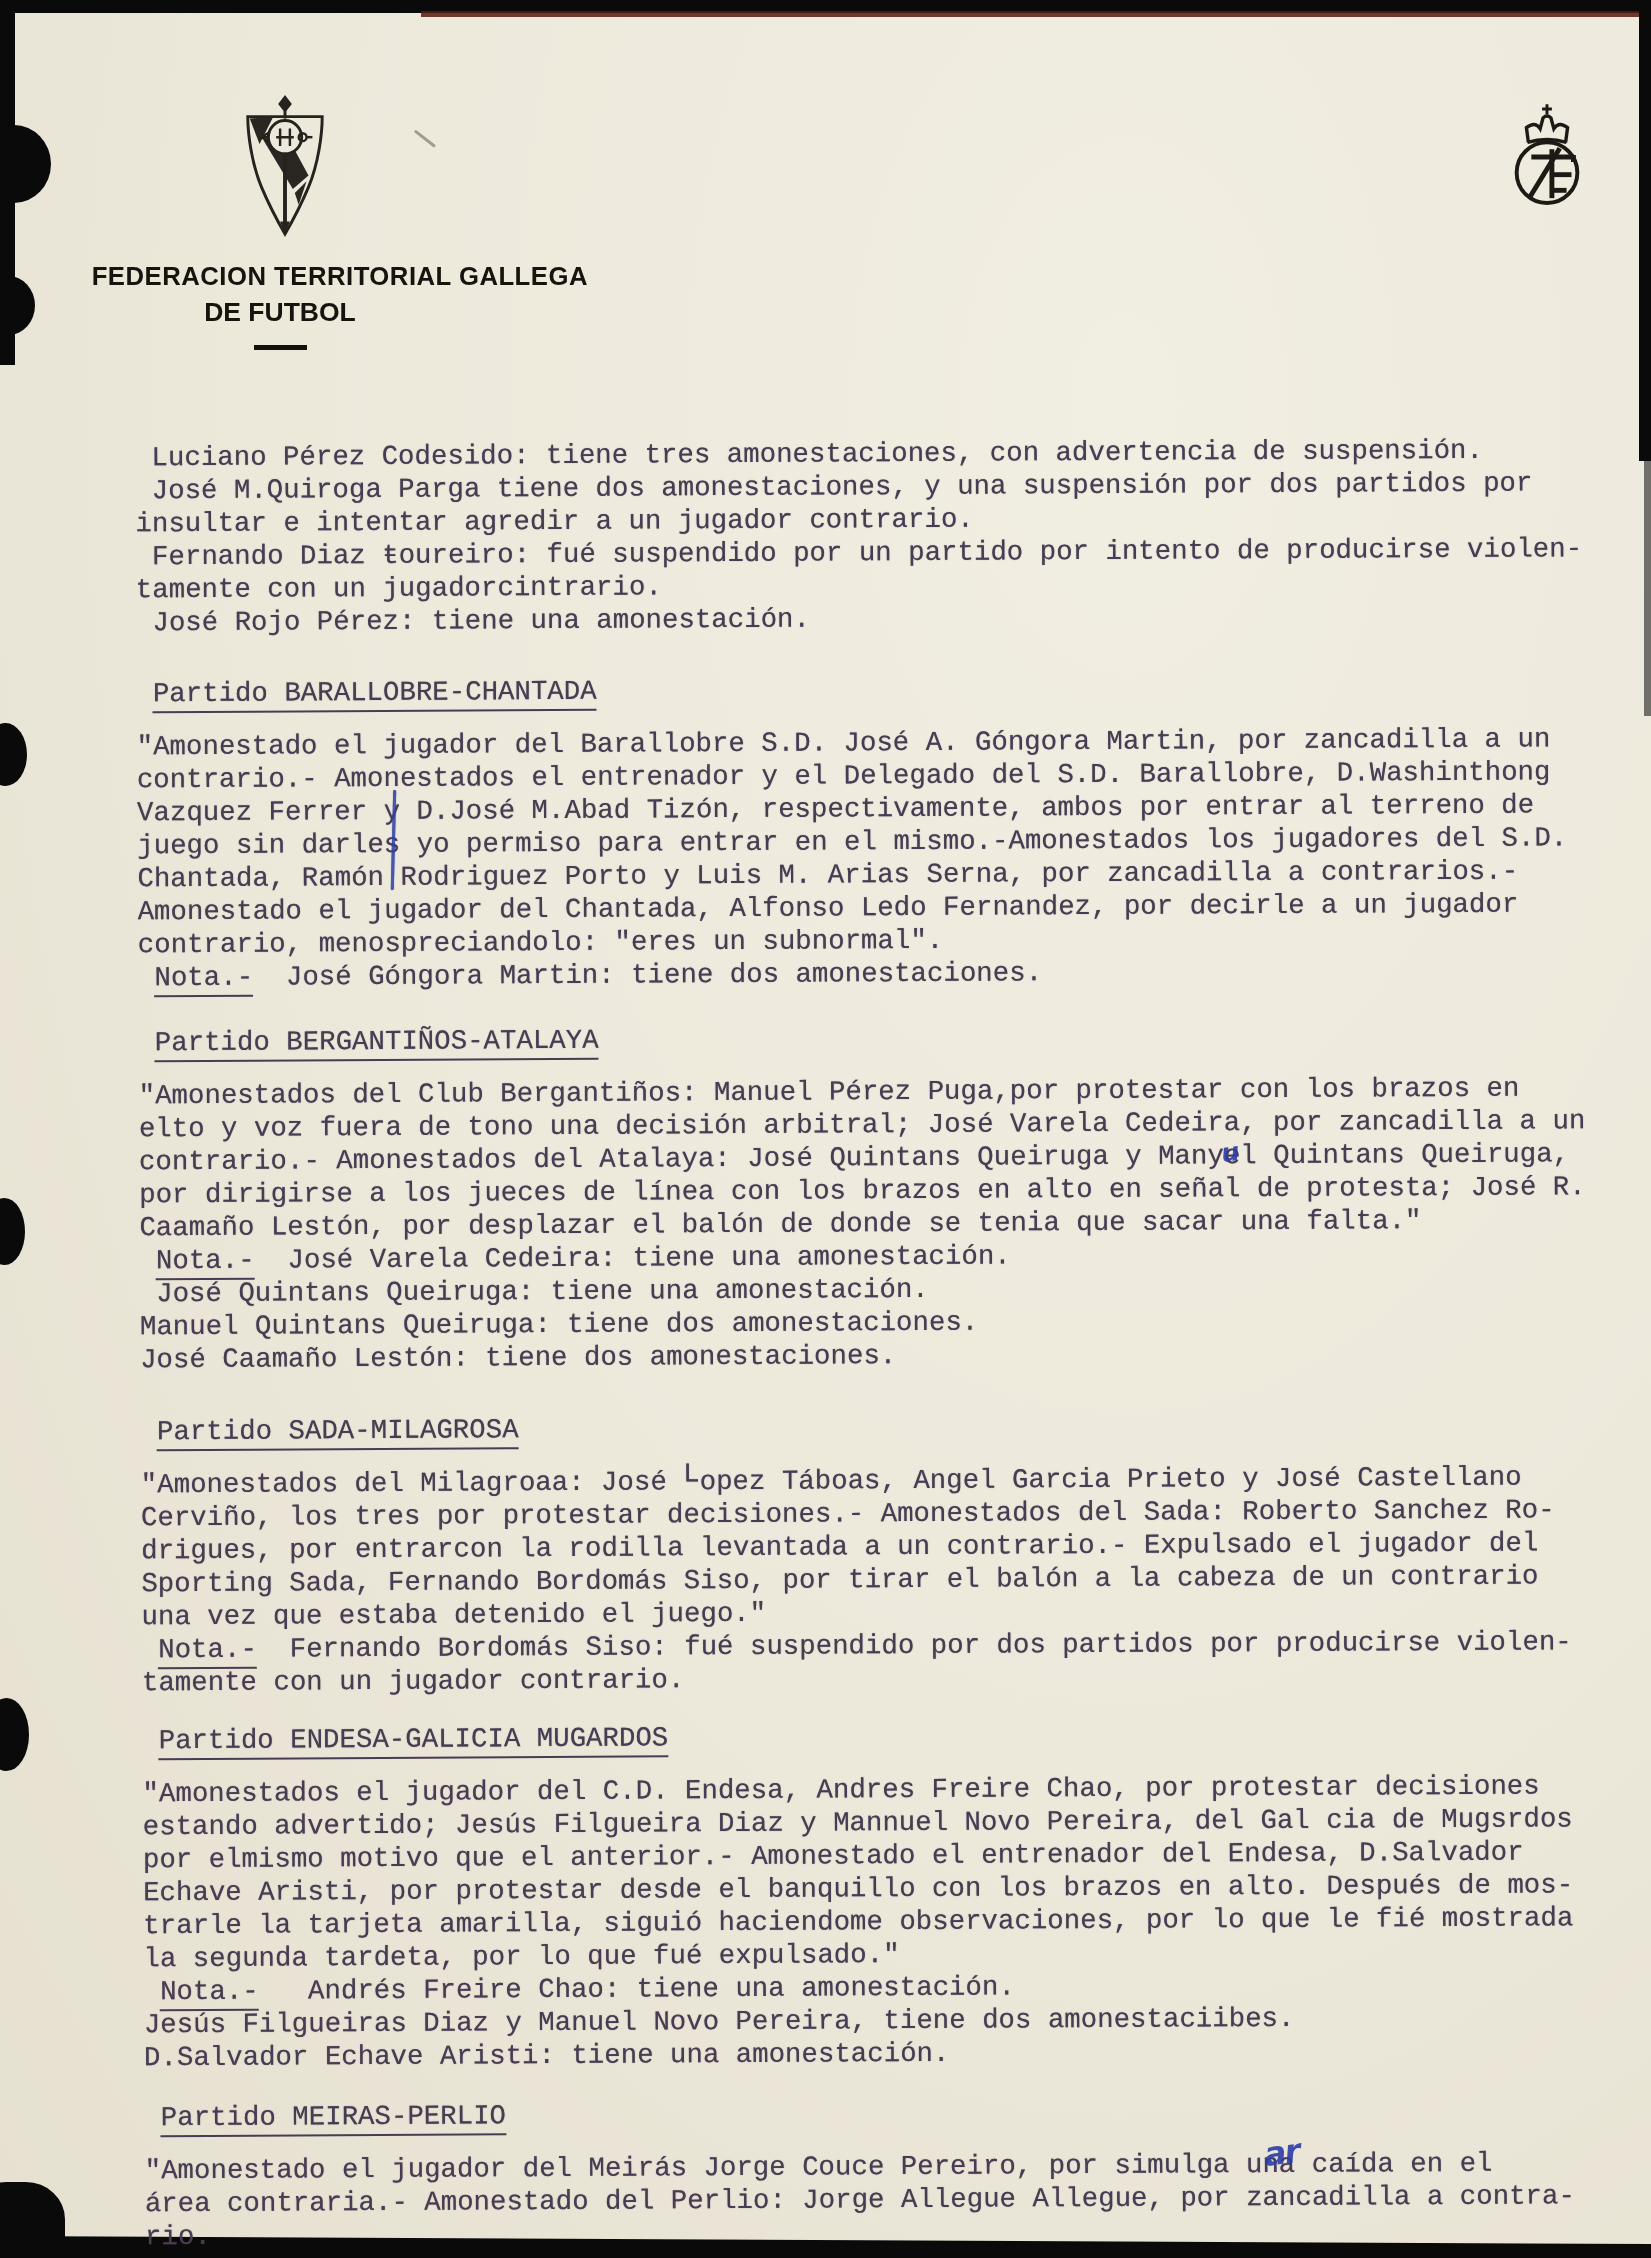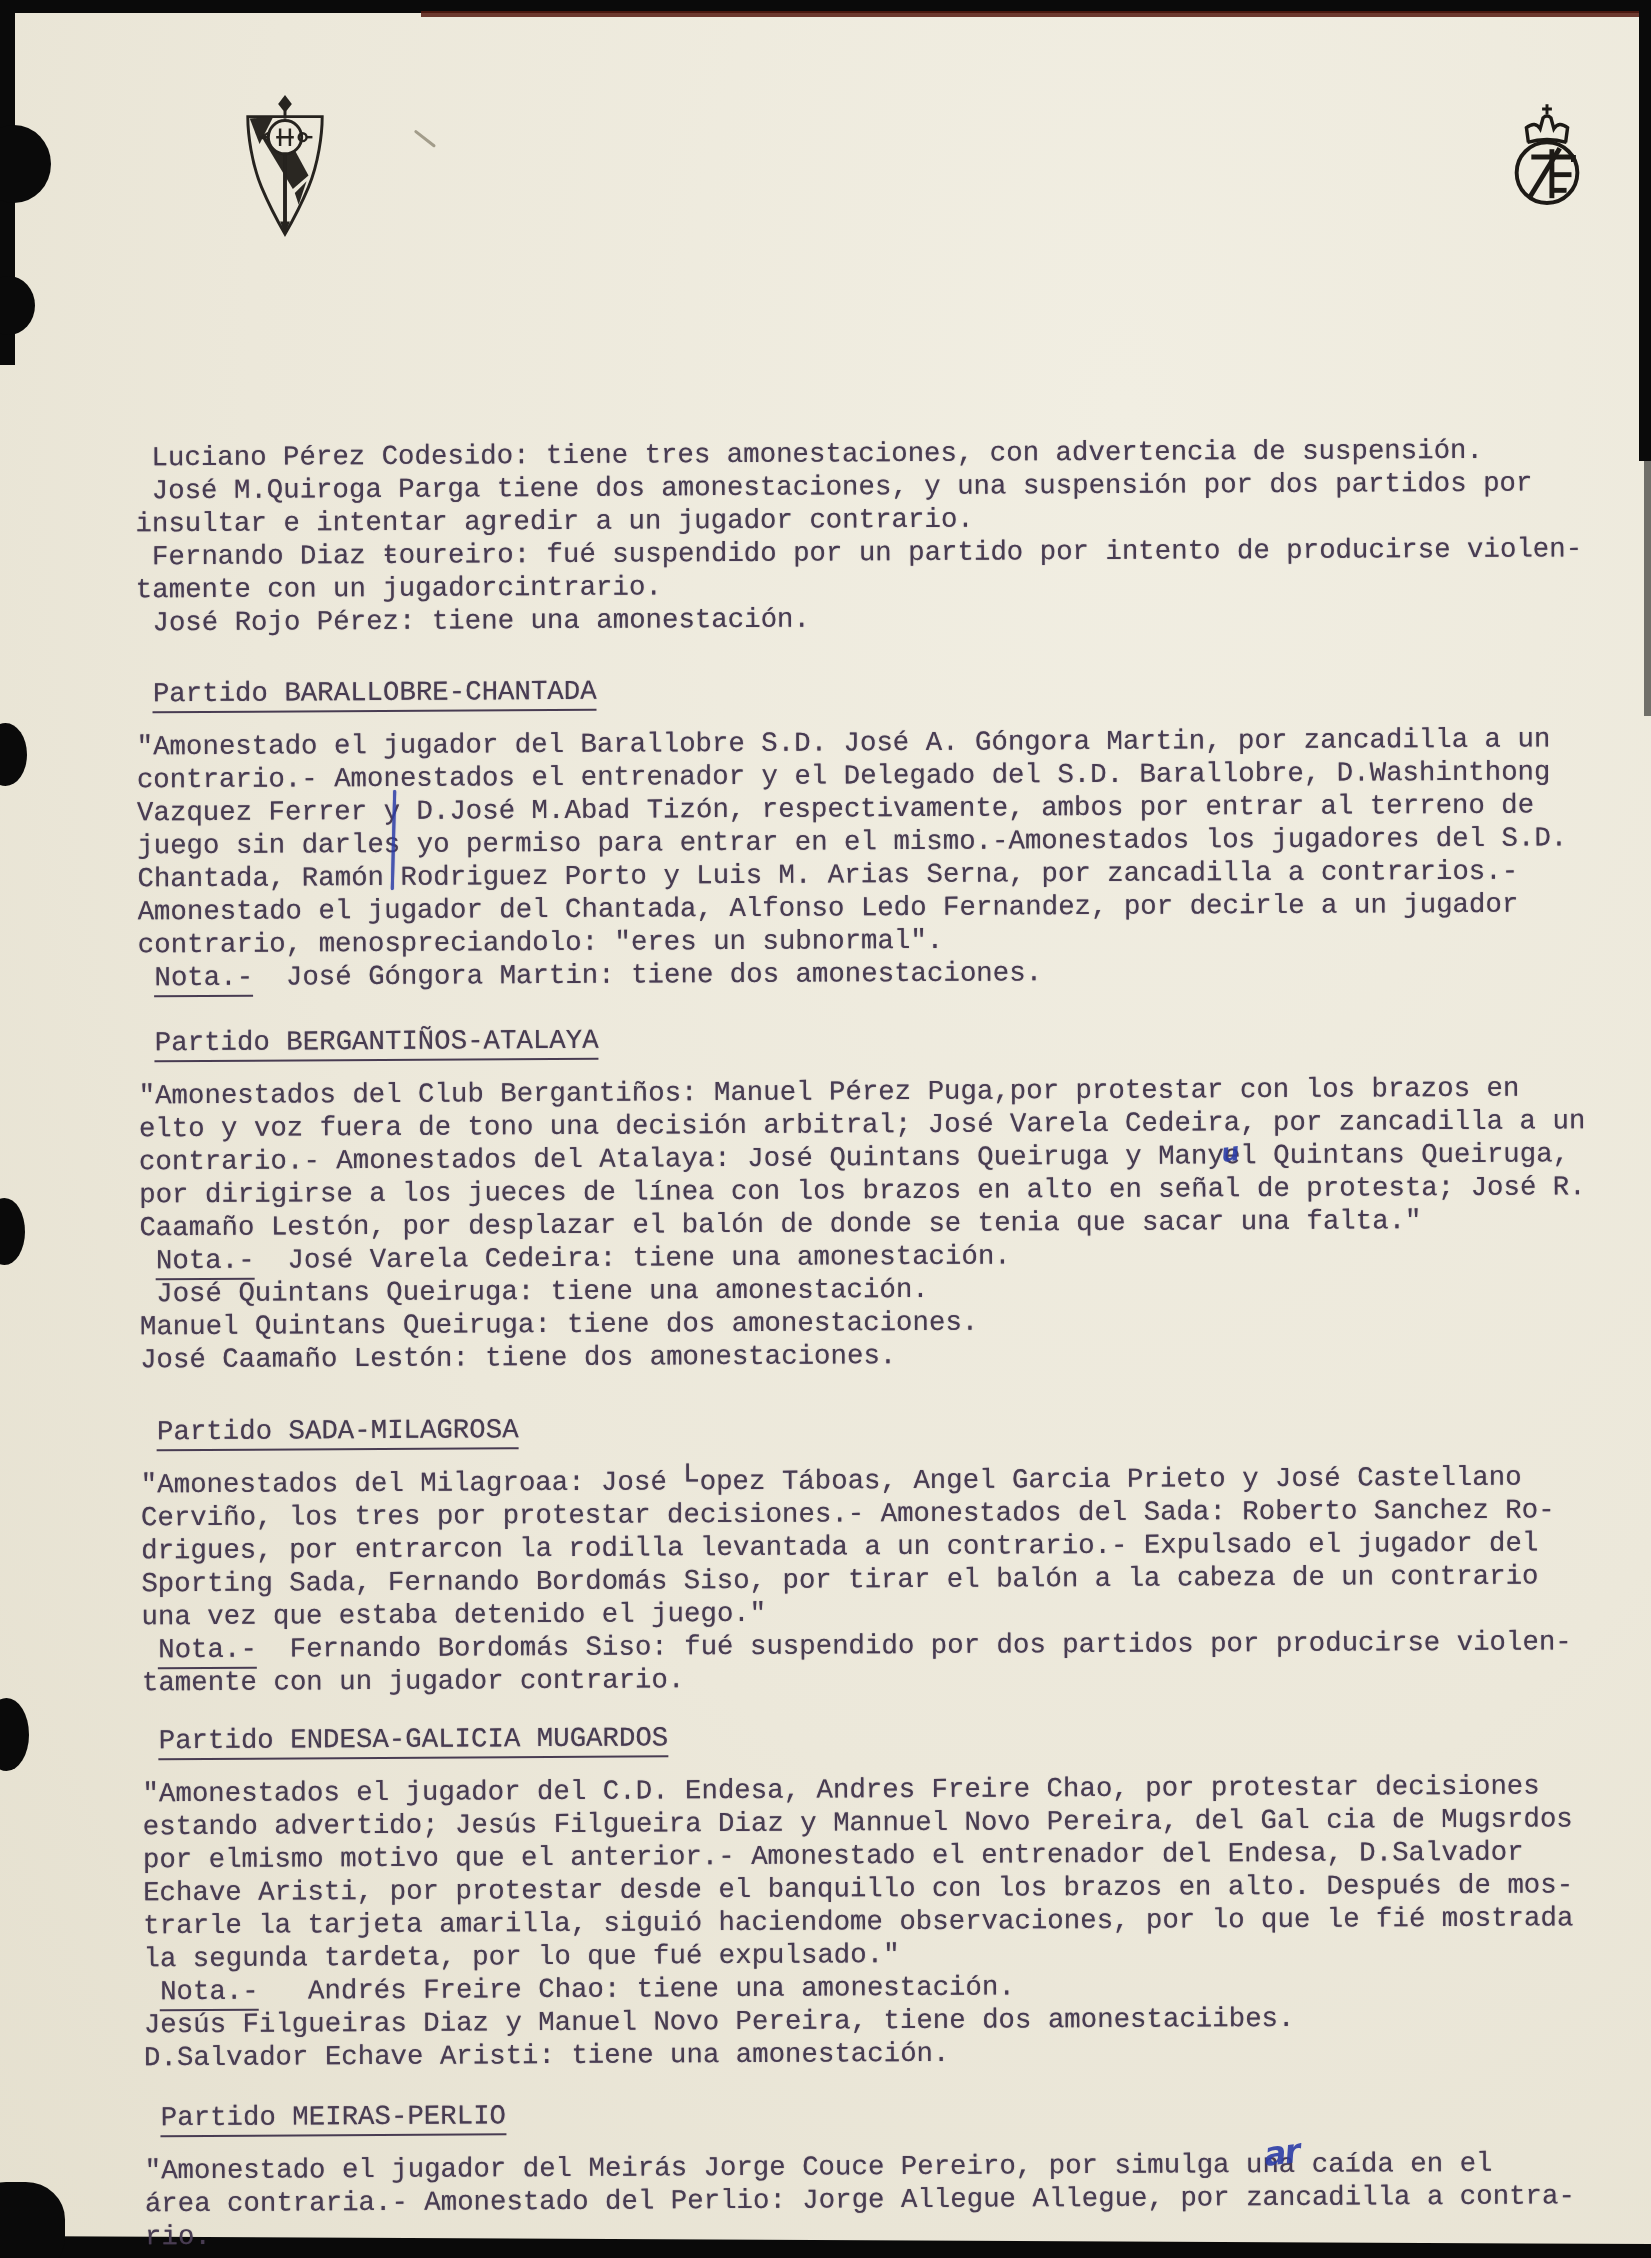--- a/index.html
+++ b/index.html
@@ -100,20 +100,25 @@
       <path d="M28 45 Q48 39 68 45" stroke-width="3.5"></path>
       <circle cx="48" cy="76" r="31" stroke-width="4"></circle>
       <path d="M31 100 L61 51" stroke-width="5"></path>
       <path d="M53 52 V102" stroke-width="5"></path>
       <path d="M32 60 H75 M75 58 v7" stroke-width="5"></path>
       <path d="M53 78 H73" stroke-width="5"></path>
       <path d="M53 94 H68" stroke-width="5"></path>
     </g>
   </svg>
 
+  <div class="org">
+    <div class="l1">FEDERACION TERRITORIAL GALLEGA</div>
+    <div class="l2">DE FUTBOL</div>
+    <div class="dash"></div>
+  </div>
 
   <main class="doc"><section class="section"><div class="line"><span> Luciano Pérez Codesido: tiene tres amonestaciones, con advertencia de suspensión.</span></div><div class="line"><span> José M.Quiroga Parga tiene dos amonestaciones, y una suspensión por dos partidos por</span></div><div class="line"><span>insultar e intentar agredir a un jugador contrario.</span></div><div class="line"><span> Fernando Diaz ŧoureiro: fué suspendido por un partido por intento de producirse violen-</span></div><div class="line"><span>tamente con un jugadorcintrario.</span></div><div class="line"><span> José Rojo Pérez: tiene una amonestación.</span></div></section><section class="section"><div class="line heading"><span> </span><span class="ul">Partido BARALLOBRE-CHANTADA</span></div><div class="line"><span>"Amonestado el jugador del Barallobre S.D. José A. Góngora Martin, por zancadilla a un</span></div><div class="line"><span>contrario.- Amonestados el entrenador y el Delegado del S.D. Barallobre, D.Washinthong</span></div><div class="line"><span>Vazquez Ferrer y D.José M.Abad Tizón, respectivamente, ambos por entrar al terreno de</span></div><div class="line"><span>juego sin darles yo permiso para entrar en el mismo.-Amonestados los jugadores del S.D.</span></div><div class="line"><span>Chantada, Ramón Rodriguez Porto y Luis M. Arias Serna, por zancadilla a contrarios.-</span></div><div class="line"><span>Amonestado el jugador del Chantada, Alfonso Ledo Fernandez, por decirle a un jugador</span></div><div class="line"><span>contrario, menospreciandolo: "eres un subnormal".</span></div><div class="line"><span> </span><span class="seg-u">Nota.-</span><span>  José Góngora Martin: tiene dos amonestaciones.</span></div></section><section class="section"><div class="line heading"><span> </span><span class="ul">Partido BERGANTIÑOS-ATALAYA</span></div><div class="line"><span>"Amonestados del Club Bergantiños: Manuel Pérez Puga,por protestar con los brazos en</span></div><div class="line"><span>elto y voz fuera de tono una decisión arbitral; José Varela Cedeira, por zancadilla a un</span></div><div class="line"><span>contrario.- Amonestados del Atalaya: José Quintans Queiruga y Manyel Quintans Queiruga,</span></div><div class="line"><span>por dirigirse a los jueces de línea con los brazos en alto en señal de protesta; José R.</span></div><div class="line"><span>Caamaño Lestón, por desplazar el balón de donde se tenia que sacar una falta."</span></div><div class="line"><span> </span><span class="seg-u">Nota.-</span><span>  José Varela Cedeira: tiene una amonestación.</span></div><div class="line"><span> José Quintans Queiruga: tiene una amonestación.</span></div><div class="line"><span>Manuel Quintans Queiruga: tiene dos amonestaciones.</span></div><div class="line"><span>José Caamaño Lestón: tiene dos amonestaciones.</span></div></section><section class="section"><div class="line heading"><span> </span><span class="ul">Partido SADA-MILAGROSA</span></div><div class="line"><span>"Amonestados del Milagroaa: José </span><span class="seg-r">L</span><span>opez Táboas, Angel Garcia Prieto y José Castellano</span></div><div class="line"><span>Cerviño, los tres por protestar decisiones.- Amonestados del Sada: Roberto Sanchez Ro-</span></div><div class="line"><span>drigues, por entrarcon la rodilla levantada a un contrario.- Expulsado el jugador del</span></div><div class="line"><span>Sporting Sada, Fernando Bordomás Siso, por tirar el balón a la cabeza de un contrario</span></div><div class="line"><span>una vez que estaba detenido el juego."</span></div><div class="line"><span> </span><span class="seg-u">Nota.-</span><span>  Fernando Bordomás Siso: fué suspendido por dos partidos por producirse violen-</span></div><div class="line"><span>tamente con un jugador contrario.</span></div></section><section class="section"><div class="line heading"><span> </span><span class="ul">Partido ENDESA-GALICIA MUGARDOS</span></div><div class="line"><span>"Amonestados el jugador del C.D. Endesa, Andres Freire Chao, por protestar decisiones</span></div><div class="line"><span>estando advertido; Jesús Filgueira Diaz y Mannuel Novo Pereira, del Gal cia de Mugsrdos</span></div><div class="line"><span>por elmismo motivo que el anterior.- Amonestado el entrenador del Endesa, D.Salvador</span></div><div class="line"><span>Echave Aristi, por protestar desde el banquillo con los brazos en alto. Después de mos-</span></div><div class="line"><span>trarle la tarjeta amarilla, siguió haciendome observaciones, por lo que le fié mostrada</span></div><div class="line"><span>la segunda tardeta, por lo que fué expulsado."</span></div><div class="line"><span> </span><span class="seg-u">Nota.-</span><span>   Andrés Freire Chao: tiene una amonestación.</span></div><div class="line"><span>Jesús Filgueiras Diaz y Manuel Novo Pereira, tiene dos amonestaciibes.</span></div><div class="line"><span>D.Salvador Echave Aristi: tiene una amonestación.</span></div></section><section class="section"><div class="line heading"><span> </span><span class="ul">Partido MEIRAS-PERLIO</span></div><div class="line"><span>"Amonestado el jugador del Meirás Jorge Couce Pereiro, por simulga una caída en el</span></div><div class="line"><span>área contraria.- Amonestado del Perlio: Jorge Allegue Allegue, por zancadilla a contra-</span></div><div class="line"><span>rio.</span></div></section></main>
 
 <div class="pen pen-stroke" style="left: 392px; top: 790px; height: 100px;"></div>
     <div class="pen pen-text" style="left: 1221px; top: 1137px; font-size: 25.5px;">u</div>
     <div class="pen pen-text" style="left: 1264px; top: 2133px; font-size: 33px;">ar</div>
   </div>
 
 
 </body></html>

